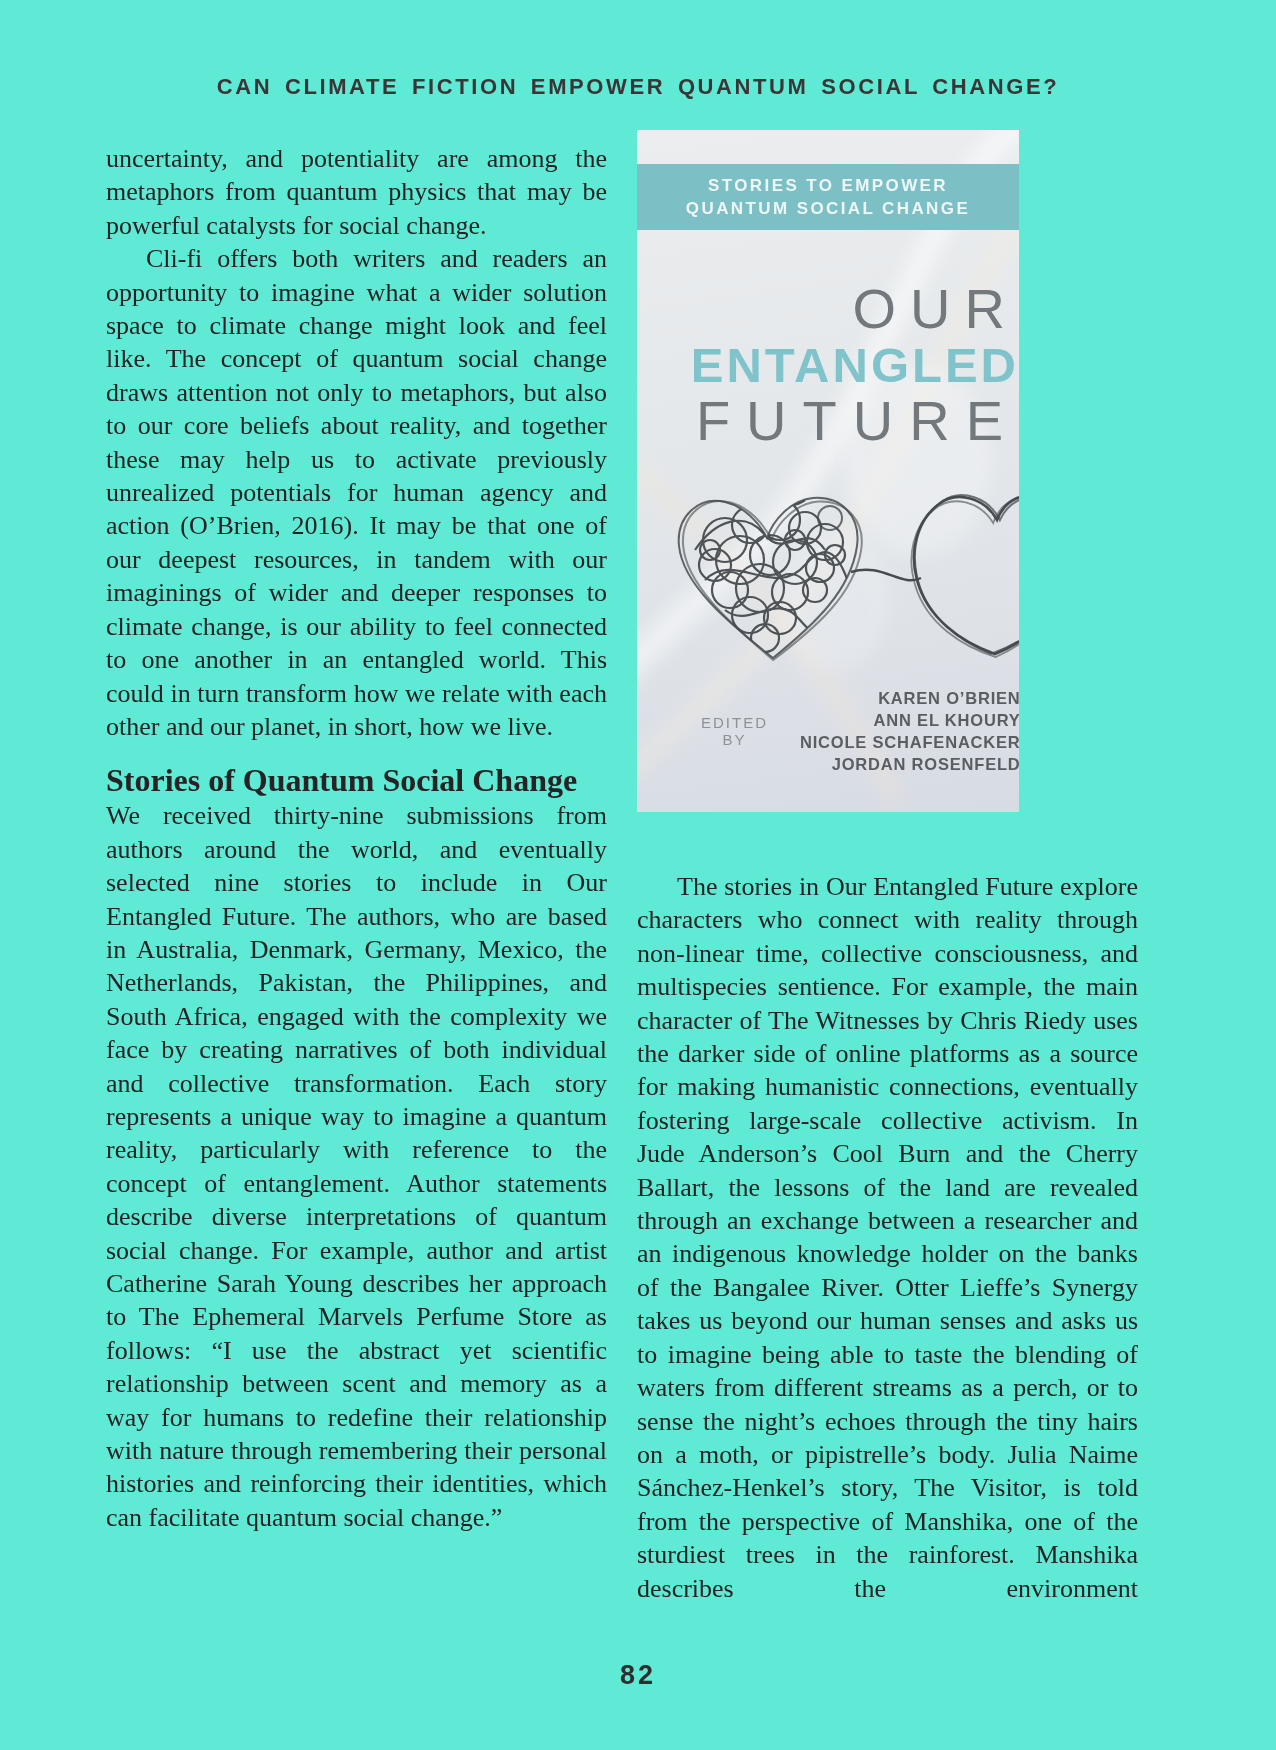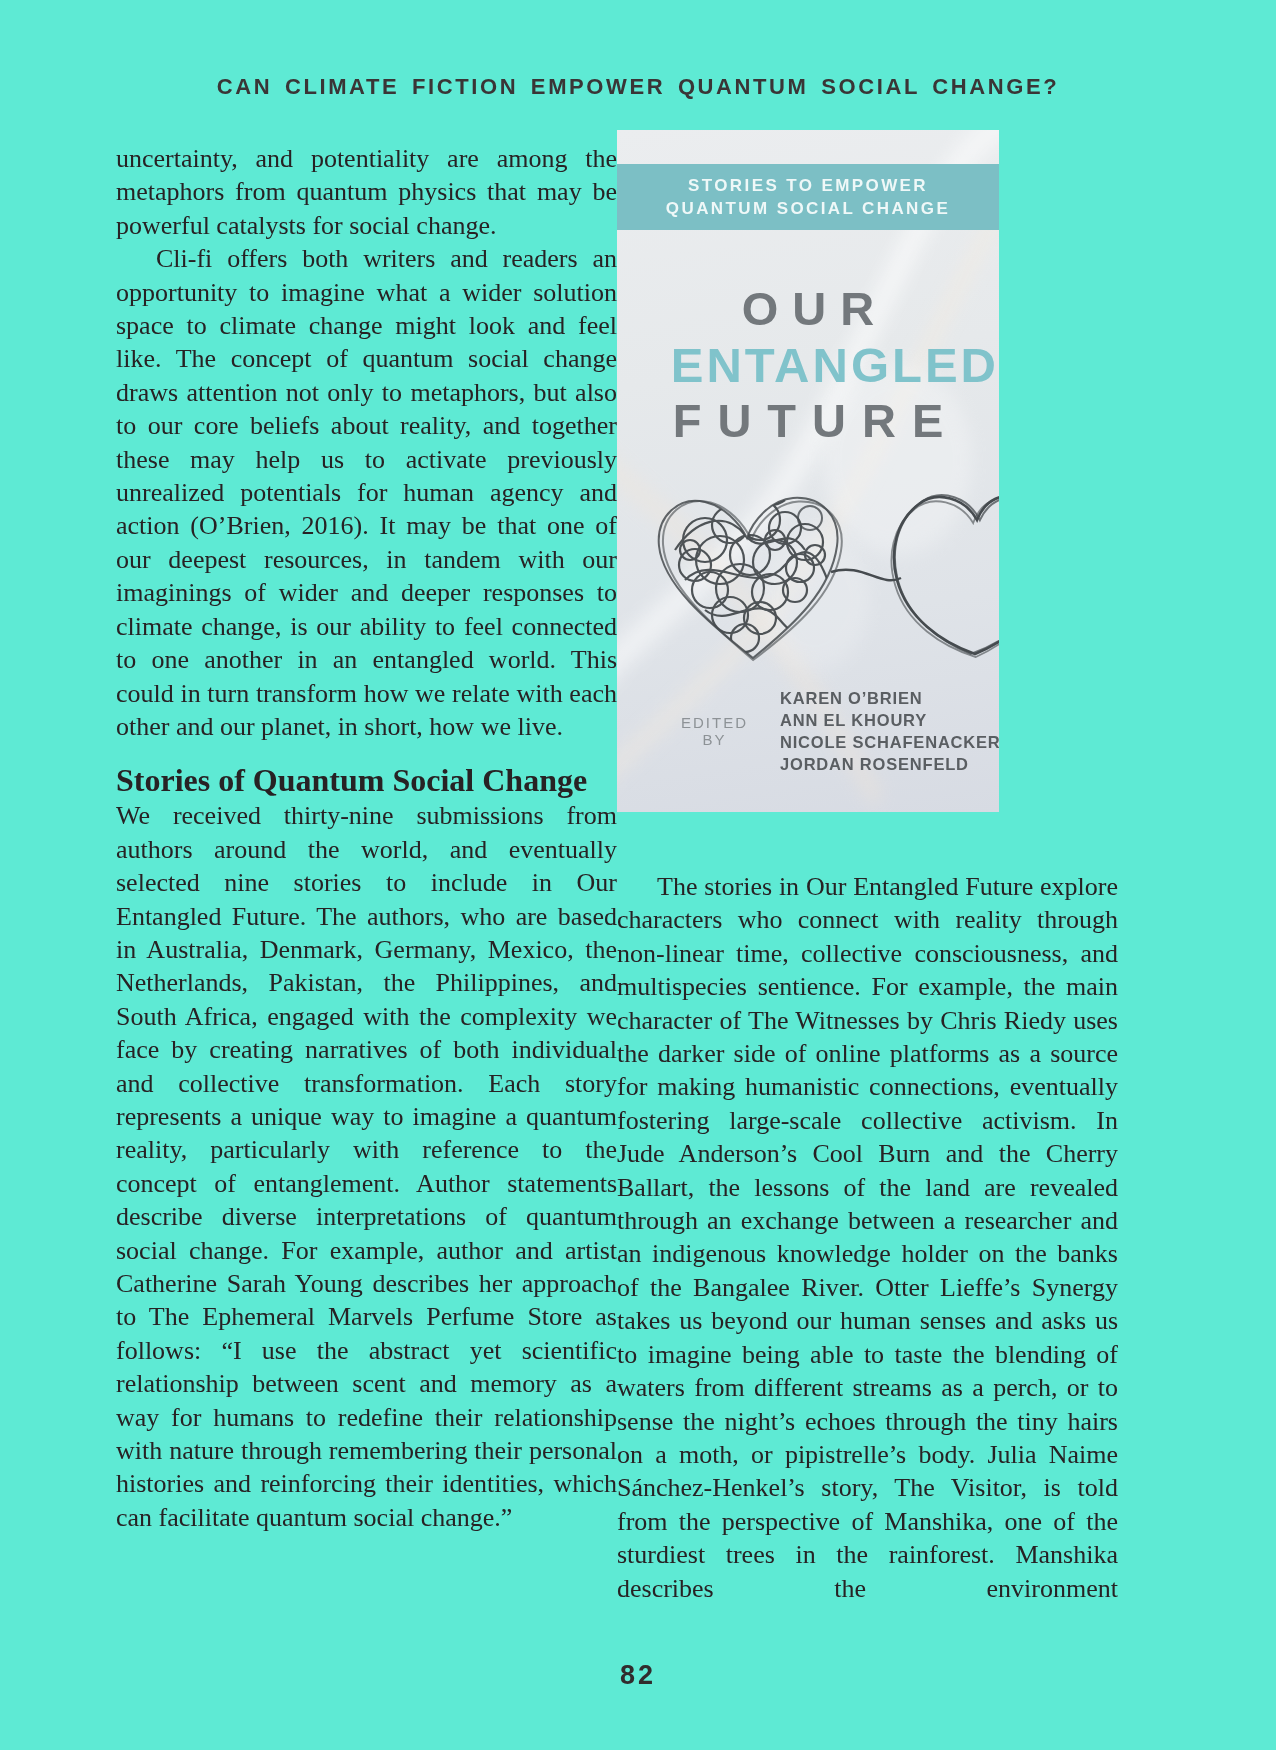--- a/index.html
+++ b/index.html
@@ -10,22 +10,22 @@
   
   .running-head{
     position:absolute; top:74px; left:0; width:100%;
     text-align:center;
     font-family:"Liberation Sans", sans-serif;
     font-weight:bold; font-size:22px; letter-spacing:2.6px; word-spacing:4px;
     color:#3a3536;
   }
   
   .content{
-    position:absolute; left:116px; top:130px; width:1032px;
-    display:flex; 
+    position:absolute; left:106px; top:130px; width:1032px;
+    display:flex; gap:30px;
   }
   .col{width:501px;}
   .col-left{padding-top:12px;}
   .body-text{
     font-size:26px; line-height:33.4px; text-align:justify;
     margin:0; hyphens:auto; -webkit-hyphens:auto;
   }
   .indent{text-indent:40px;}
   .section-heading{
     font-size:32px; line-height:34px; font-weight:bold;
@@ -44,22 +44,22 @@
     background:var(--banner-teal,#7cbfc5);
     display:flex; flex-direction:column; align-items:center; justify-content:center;
     font-family:"Liberation Sans", sans-serif; font-weight:bold;
     font-size:17px; line-height:23px; letter-spacing:2.4px; color:#eff8f8;
   }
   .cover-title{
     position:absolute; top:152px; left:0; width:100%; text-align:center;
     font-family:"Liberation Sans", sans-serif;
   }
   .title-thin{
-    font-size:47px; line-height:54px; font-weight:bold;
-    color:var(--title-gray,#73787c); letter-spacing:14px; text-indent:14px;
+    font-size:56px; line-height:54px; font-weight:normal;
+    color:var(--title-gray,#73787c); letter-spacing:14px; text-indent:14px;text-align:right;
   }
   .title-bold{
     font-size:49px; line-height:58px; font-weight:bold;
     color:var(--title-teal,#80c3cb); letter-spacing:3px; text-indent:3px;text-align:right;
   }
   .title-thin.future{letter-spacing:16px; text-indent:16px;}
   .hearts{position:absolute; top:350px; left:18px;}
   .edited-row{
     position:absolute; top:556px; left:0; width:100%;
     display:flex; align-items:center; padding-left:64px; box-sizing:border-box;
@@ -69,21 +69,21 @@
     width:122px; text-align:center; font-size:15px; letter-spacing:2px;
     color:#8d9296; font-weight:normal;
   }
   .edited-divider{
     width:2px; height:90px; background:#9aa0a6; opacity:.65; margin:0 16px;
   }
   .editor-names{
     font-size:16.5px; line-height:22px; font-weight:bold;
     letter-spacing:.8px; color:#5a5e62;
   }
-  .editor-names div{white-space:nowrap;}
+  .editor-names div{white-space:nowrap;text-align:right;}
   
   .page-number{
     position:absolute; top:1660px; left:0; width:100%; text-align:center;
     font-family:"Liberation Sans", sans-serif; font-weight:bold;
     font-size:27px; letter-spacing:3px; color:#312c2d;
   }
 </style>
 </head>
 <body>
 

